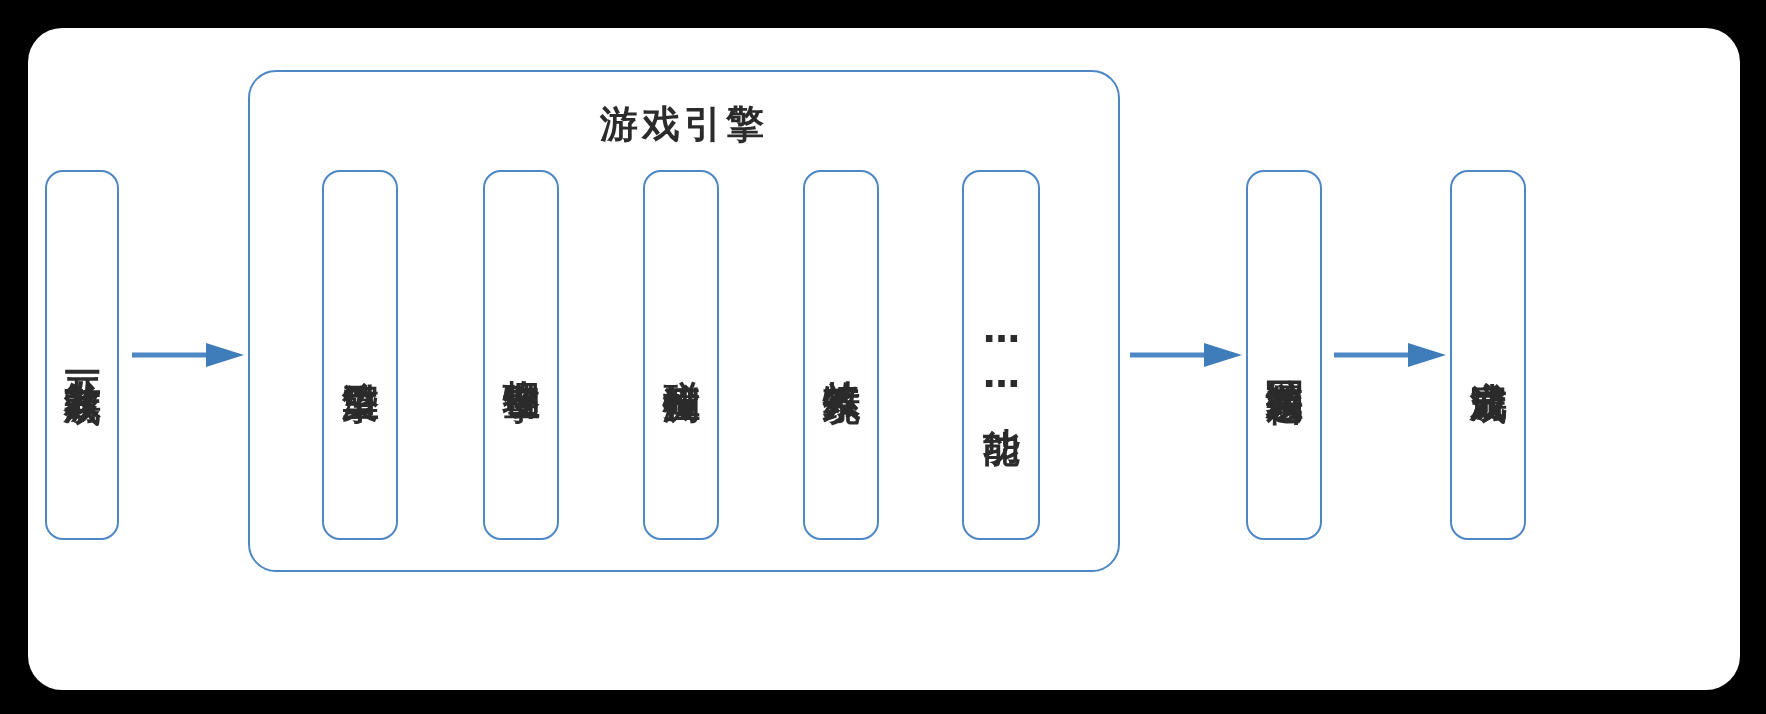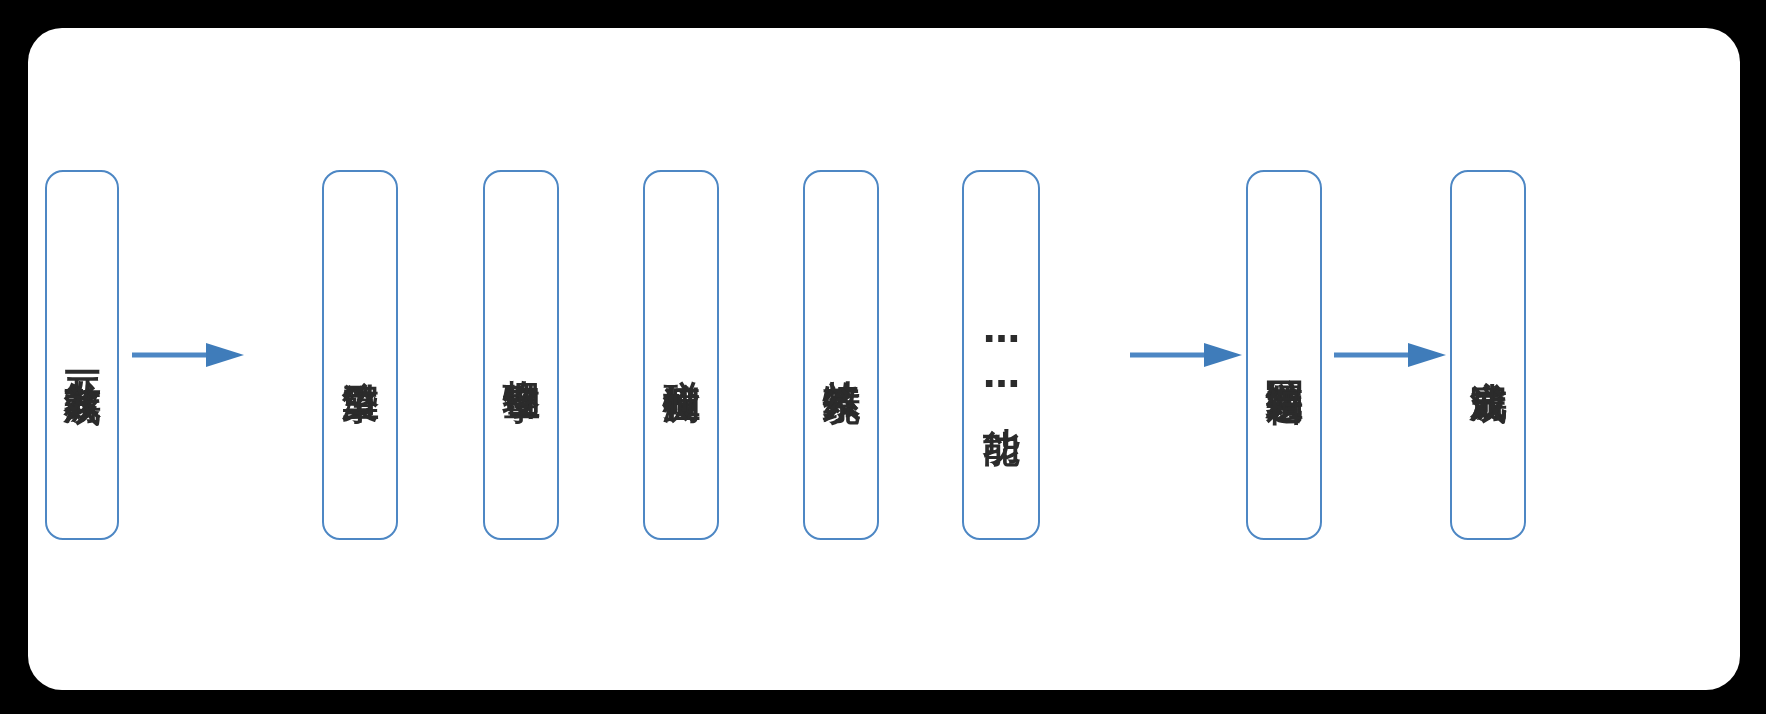--- a/index.html
+++ b/index.html
@@ -104,20 +104,23 @@
 
   <div class="node" style="left:45px; top:170px; width:74px; height:370px;">
     <span class="vtext">开发一款游戏</span>
   </div>
 
   <svg class="arrow" style="left:132px; top:340px; width:112px;" viewBox="0 0 112 30">
     <line x1="0" y1="15" x2="78" y2="15" stroke="#4d87c4" stroke-width="5"></line>
     <polygon points="74,3 112,15 74,27" fill="#3f7cba"></polygon>
   </svg>
 
+  <div id="engine-group">
+    <div id="engine-title">游戏引擎</div>
+  </div>
 
   <div class="node" style="left:322px; top:170px; width:76px; height:370px;">
     <span class="vtext">渲染引擎</span>
   </div>
 
   <div class="node" style="left:483px; top:170px; width:76px; height:370px;">
     <span class="vtext">物理引擎</span>
   </div>
 
   <div class="node" style="left:643px; top:170px; width:76px; height:370px;">

